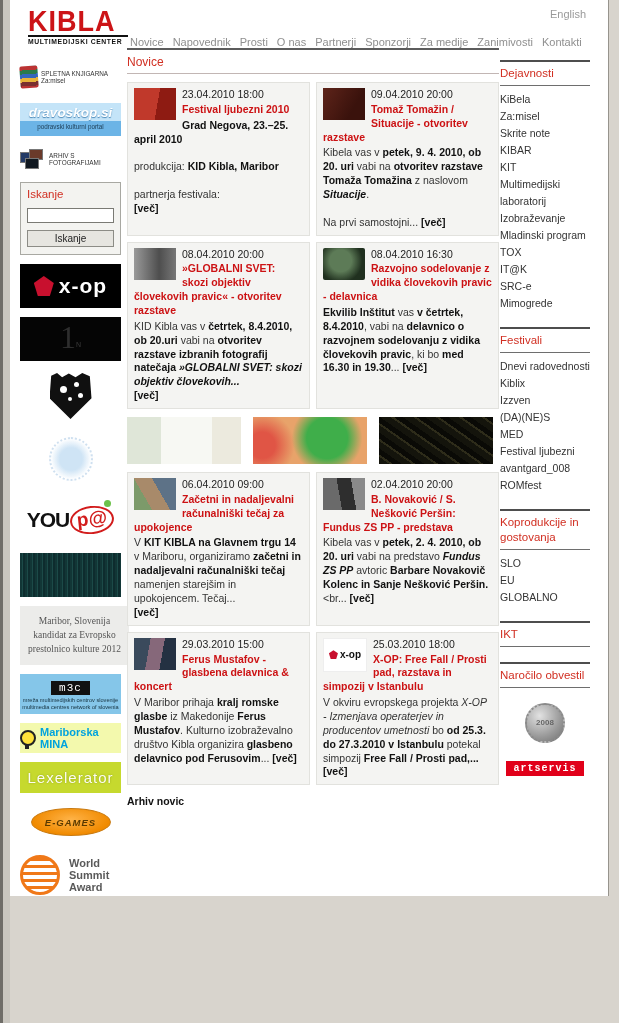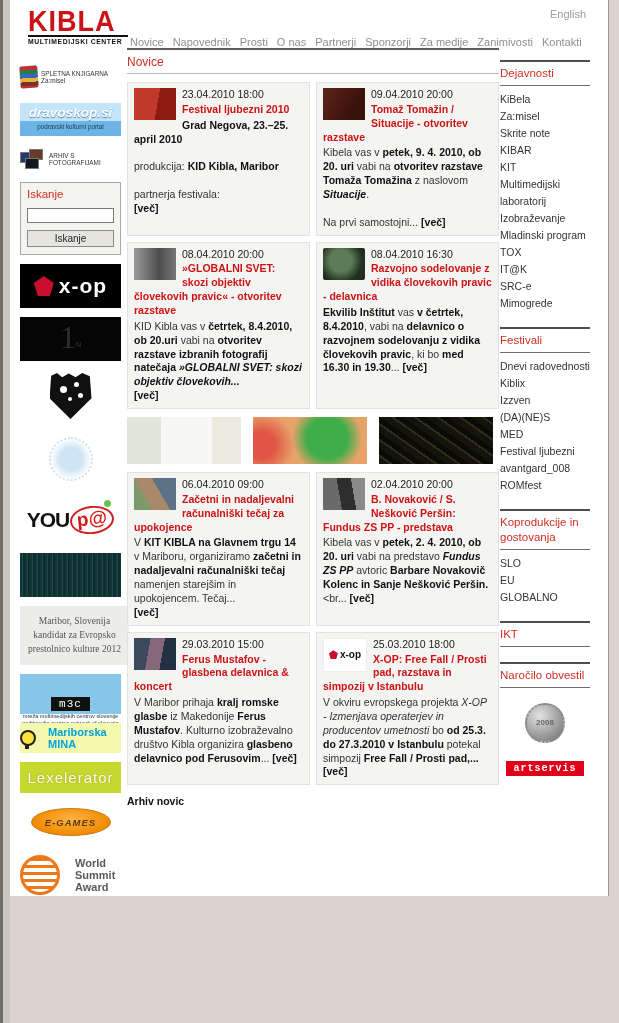--- a/index.html
+++ b/index.html
@@ -50,32 +50,32 @@
   .shield-icon i:nth-child(3){width:4px;height:4px;left:18px;top:24px;}
   .shield-icon i:nth-child(4){width:5px;height:5px;left:28px;top:20px;}
   .blk-blue{height:56px;display:flex;justify-content:center;align-items:center;}
   .bluecircle-icon{width:44px;height:44px;border-radius:50%;background:radial-gradient(circle,#cfe4f5 0 40%,rgba(207,228,245,0) 72%);border:2px dotted #cfe0f0;box-sizing:border-box;}
   .blk-youpa{height:48px;display:flex;align-items:center;justify-content:center;background:#fff;position:relative;}
   .youpa-you{font-size:21px;font-weight:900;color:#111;letter-spacing:-1px;}
   .youpa-pa{font-size:19px;font-weight:900;color:#d21c1c;border:2px solid #d21c1c;border-radius:50%;padding:0 5px 2px;margin-left:1px;transform:rotate(-6deg);}
   .youpa-dot{position:absolute;right:10px;top:4px;width:7px;height:7px;border-radius:50%;background:#6cc24a;}
   .blk-teal{height:44px;background:repeating-linear-gradient(90deg,#123636 0 2px,#1c4a48 2px 3px,#0e2c2e 3px 5px);}
   .blk-mb2012{background:#ececea;padding:9px 4px;font-size:9.5px;color:#555;text-align:center;line-height:1.45;font-family:Liberation Serif, serif;}
-  .blk-m3c{height:40px;background:#85c6e9;text-align:center;padding-top:19px;box-sizing:border-box;}
+  .blk-m3c{height:40px;background:#85c6e9;text-align:center;padding-top:3px;box-sizing:border-box;}
   .m3c-box{display:inline-block;background:#111;color:#fff;font-family:"Liberation Mono",monospace;font-size:11px;padding:1px 8px;letter-spacing:1px;}
   .m3c-lines{font-size:5.6px;color:#16323f;line-height:7px;margin-top:2px;}
-  .blk-mina{height:30px;background:#f3f9ad;display:flex;align-items:center;justify-content:center;gap:12px;}
+  .blk-mina{height:30px;background:#f3f9ad;display:flex;align-items:center;justify-content:center;gap:4px;}
   .bulb-icon{width:12px;height:12px;border-radius:50%;background:#ffe23a;border:2px solid #222;position:relative;flex:none;}
   .bulb-icon:after{content:"";position:absolute;left:3px;bottom:-5px;width:4px;height:4px;background:#222;}
   .mina-lbl{font-size:11px;font-weight:bold;color:#00a3de;}
   .blk-lex{height:31px;background:#c6d92e;display:flex;align-items:center;justify-content:center;}
   .lex-lbl{font-size:15px;color:#fdfdf2;letter-spacing:1px;text-shadow:0 0 2px #8fa018;}
   .blk-egames{height:40px;display:flex;align-items:center;justify-content:center;}
   .egames-disc{width:78px;height:26px;border-radius:50%;background:radial-gradient(ellipse at 50% 40%,#ffb347,#f08a00 70%);display:flex;align-items:center;justify-content:center;color:#5a3a00;font-size:9.5px;font-weight:bold;font-style:italic;letter-spacing:1px;border:1px solid #c97a10;}
-  .blk-wsa{height:48px;display:flex;align-items:center;gap:15px;justify-content:center;}
+  .blk-wsa{height:48px;display:flex;align-items:center;gap:9px;justify-content:center;}
   .wsa-globe{width:40px;height:40px;border-radius:50%;border:3px solid #f07818;box-sizing:border-box;background:repeating-linear-gradient(180deg,#f07818 0 3px,#fff 3px 7px),#f07818;flex:none;}
   .wsa-lbl{font-size:11px;font-weight:bold;color:#5a5a5a;line-height:12px;}
 
   
   .main{position:absolute;left:117px;top:48px;width:372px;}
   .sec-title{font-size:12px;color:#d12f22;border-top:2px solid #5c5c5c;border-bottom:1px solid #c2b6b4;padding:5px 0 4px;margin:0 0 8px;font-weight:normal;}
   .news-grid{display:grid;grid-template-columns:1fr 1fr;gap:6px;}
   .news-item{background:#f4f4f2;border:1px solid #e2e2de;padding:5px 6px;font-size:10.5px;line-height:1.32;color:#333;overflow:hidden;}
   .thumb{float:left;width:42px;height:32px;margin:0 6px 2px 0;display:flex;align-items:center;justify-content:center;}
   .thumb-label{font-weight:bold;font-size:10px;color:#111;}

